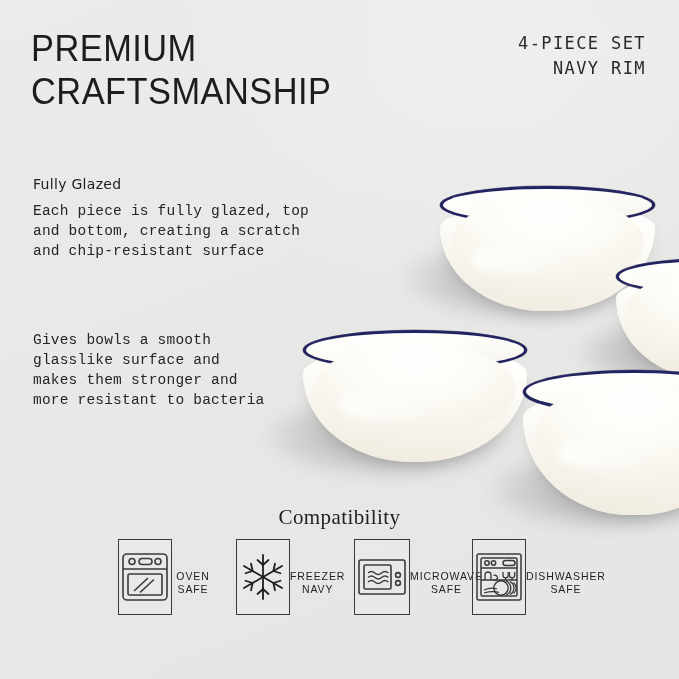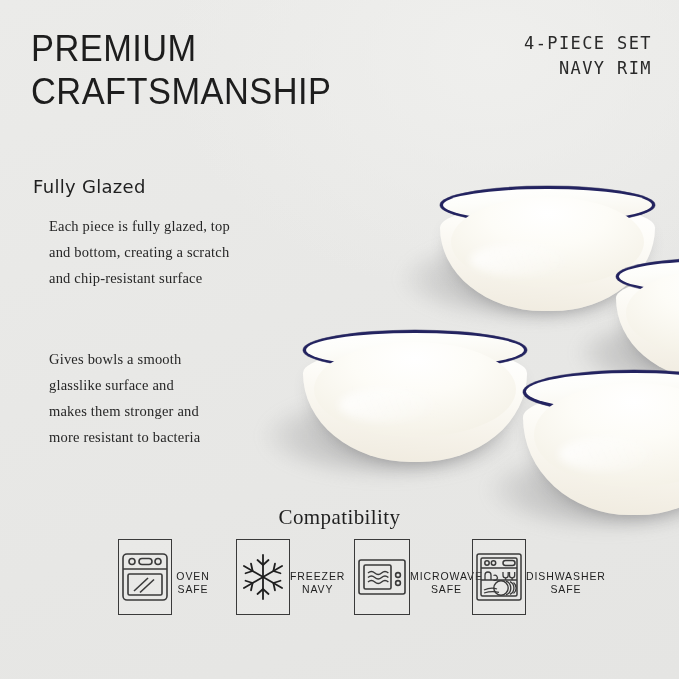--- a/index.html
+++ b/index.html
@@ -59,37 +59,37 @@
   
   .title{
     position:absolute;left:31px;top:27px;
     font-family:"Liberation Sans","DejaVu Sans",sans-serif;
     font-size:37px;line-height:43px;letter-spacing:.5px;
     color:#1d1d1d;font-weight:400;
     transform:scaleX(.93);transform-origin:left top;
     white-space:pre-line;
   }
   .kicker{
-    position:absolute;right:27px;top:31px;
+    position:absolute;right:33px;top:31px;
     text-align:right;
     font-family:"DejaVu Sans Mono","Liberation Mono",monospace;
     font-size:17px;line-height:25px;letter-spacing:1.4px;
     color:#2a2a2a;white-space:pre-line;
   }
 
   .feature{position:absolute;left:33px;}
   .feature h3{
     margin:0 0 9px 0;
     font-family:"DejaVu Sans",sans-serif;
-    font-size:18px;font-weight:400;letter-spacing:.3px;color:#1f1f1f;
+    font-size:14px;font-weight:400;letter-spacing:.3px;color:#1f1f1f;
   }
   .feature p{
-    margin:16px;
-    font-family:Liberation Serif, serif;
-    font-size:14.5px;line-height:26px;letter-spacing:.2px;color:#262626;
+    margin:0;
+    font-family:Liberation Mono, monospace;
+    font-size:14.5px;line-height:20px;letter-spacing:.2px;color:#262626;
     white-space:pre-line;
   }
   #feature-glazed{top:176px;}
   #feature-vitrified{top:330px;}
 
   
   .compat-title{
     position:absolute;left:0;right:0;top:505px;text-align:center;
     font-family:Liberation Serif, serif;
     font-size:21px;letter-spacing:.4px;color:#1f1f1f;

